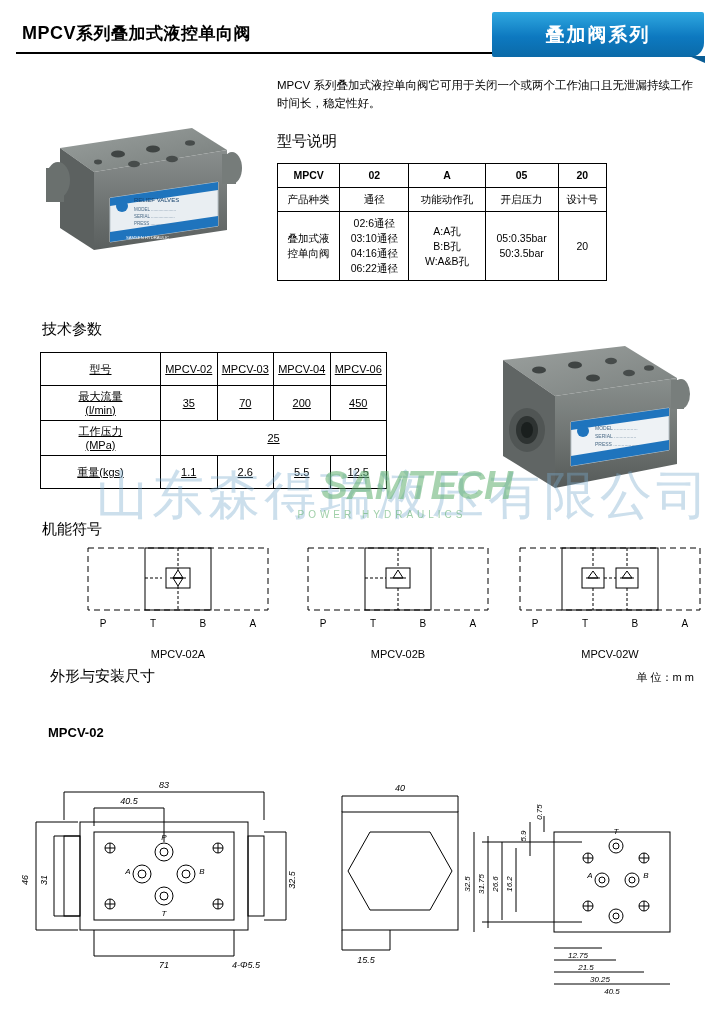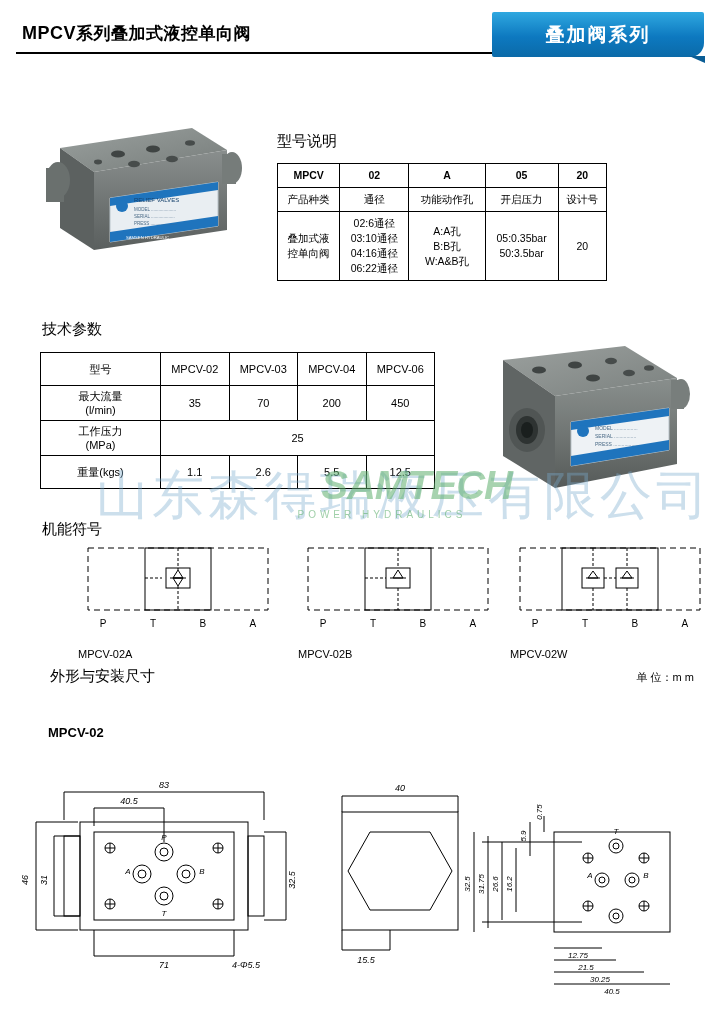--- a/index.html
+++ b/index.html
@@ -67,22 +67,22 @@
   .model-table td {
     border: 1px solid #000; text-align: center; vertical-align: middle;
     padding: 4px 2px; line-height: 15px;
   }
   .model-table tr:nth-child(1) td { font-weight: bold; height: 24px; }
   .model-table tr:nth-child(2) td { height: 24px; }
   .model-table tr:nth-child(3) td { height: 62px; }
 
   
   .tech-table {
-    position: absolute; left: 40px; top: 352px; width: 395px;
-    border-collapse: collapse; font-size: 11px;
+    position: absolute; left: 40px; top: 352px; width: 347px;
+    border-collapse: collapse; font-size: 11px; text-decoration: underline;
   }
   .tech-table td {
     border: 1px solid #000; text-align: center; vertical-align: middle;
     padding: 3px 2px; line-height: 14px; height: 33px;
   }
   .tech-table td.hdr { width: 120px; }
 
   
   .watermark {
     position: absolute; left: 0; top: 455px; width: 712px; height: 100px;
@@ -99,21 +99,21 @@
     font-style: italic; letter-spacing: -1px;
   }
   .wm-sub {
     position: absolute; left: 252px; top: 54px; width: 260px; text-align: center;
     font-size: 10px; color: rgba(95,175,110,0.6); letter-spacing: 4px;
   }
 
   
   .sym-row { position: absolute; left: 30px; top: 540px; width: 660px; height: 120px; }
   .sym-box { position: absolute; top: 0; width: 200px; }
-  .sym-caption { text-align: left; font-size: 11px; margin-top: 8px; }
+  .sym-caption { text-align: center; font-size: 11px; margin-top: 8px; }
   .sym-ports {
     position: absolute; top: 78px; left: 0; width: 200px;
     display: flex; justify-content: space-around; font-size: 10px;
   }
 
   
   .dims { position: absolute; left: 0; top: 760px; width: 712px; height: 250px; font-style: italic; }
   svg text { font-family: "Liberation Sans", sans-serif; }
 </style>
 </head>
@@ -122,20 +122,21 @@
 <div class="page">
 
   <div class="header">
     <div class="header-title">
       <span class="model">MPCV</span><span>系列叠加式液控单向阀</span>
     </div>
     <div class="header-rule"></div>
     <div class="header-banner">叠加阀系列</div>
   </div>
 
+  <div class="intro">MPCV 系列叠加式液控单向阀它可用于关闭一个或两个工作油口且无泄漏持续工作时间长，稳定性好。</div>
 
   <svg class="photo" id="photo1" viewBox="0 0 240 160">
     <defs>
       <linearGradient id="mg1" x1="0" y1="0" x2="0" y2="1">
         <stop offset="0%" stop-color="#8a8f8e"></stop>
           <stop offset="55%" stop-color="#6e7372"></stop>
           <stop offset="100%" stop-color="#5a5f5e"></stop>
       </linearGradient>
       <linearGradient id="mg1t" x1="0" y1="0" x2="1" y2="1">
         <stop offset="0%" stop-color="#9aa09e"></stop>

